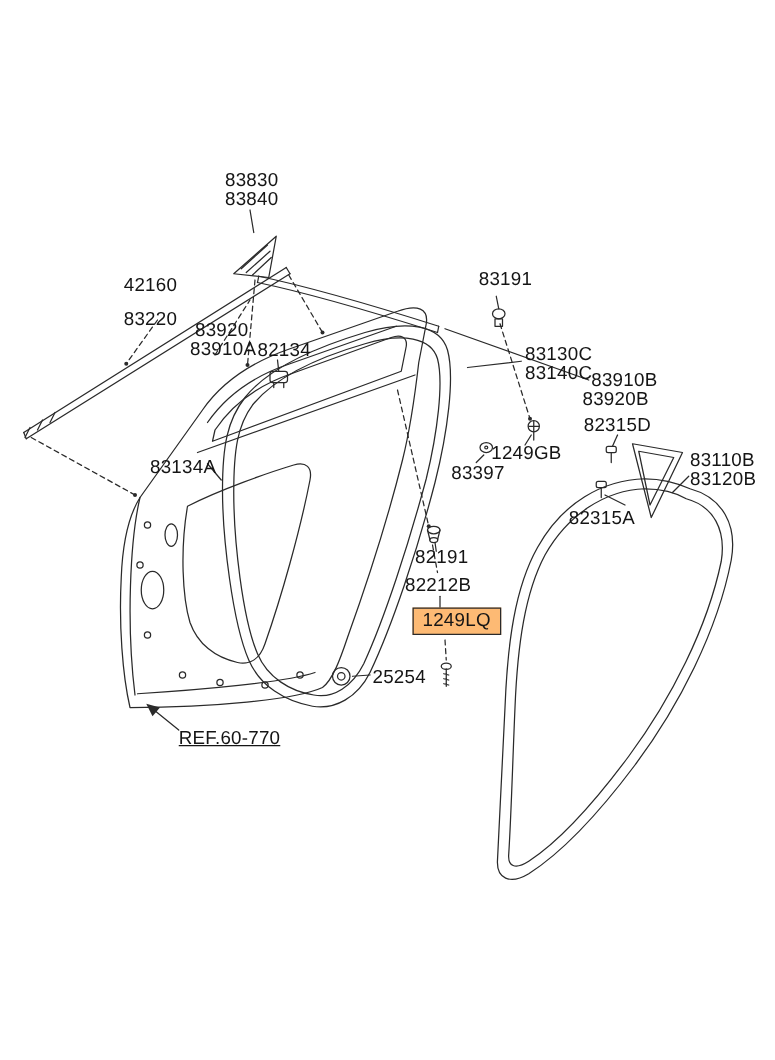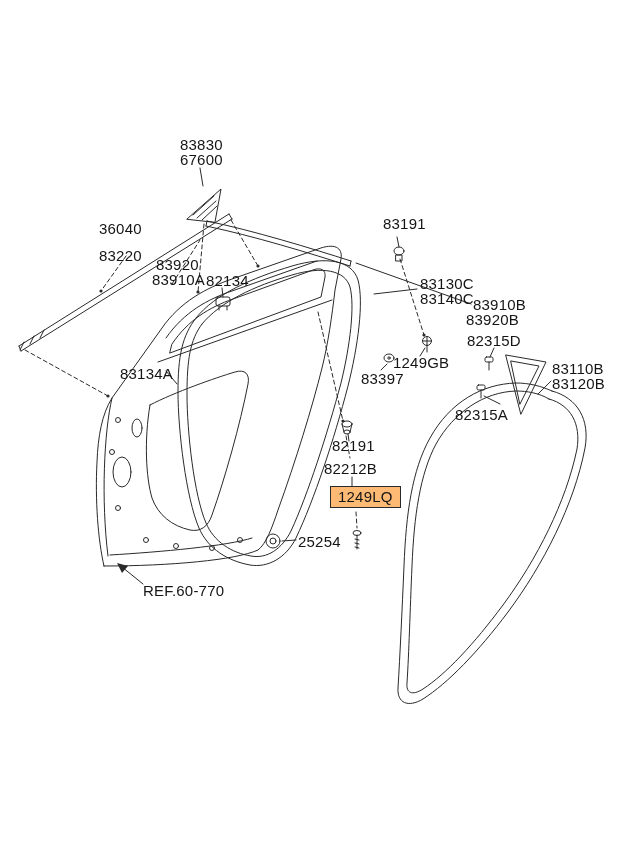--- a/index.html
+++ b/index.html
@@ -10,21 +10,21 @@
   .stage{position:absolute;left:0;top:0;width:620px;height:848px;}
   svg{position:absolute;left:0;top:0;}
   .lbl{
     position:absolute;font-size:15px;line-height:15px;white-space:nowrap;
     color:#151515;letter-spacing:0.2px;
   }
   .lbl-box{
     border:1px solid #2a2a2a;padding:2px 7px 3px 7px;background:#fdba74;
   }
   .lbl-ref{
-    cursor:pointer;
+    text-decoration:underline;cursor:pointer;
   }
 </style>
 </head>
 <body>
 
 <div class="stage">
 
   <svg width="620" height="848" viewBox="0 0 620 848">
     <g stroke="#2a2a2a" stroke-width="1" fill="none" stroke-linecap="round" stroke-linejoin="round">
 
@@ -163,23 +163,23 @@
       </g>
 
       <g>
         <path d="M143,584 L122,567"></path>
         <polygon points="117,563 128,566 122,573" fill="#2a2a2a" stroke="none"></polygon>
       </g>
     </g>
   </svg>
 
   <div class="lbl" style="left:180px;top:137px">83830</div>
-  <div class="lbl" style="left:180px;top:152px">67600</div>
-
-  <div class="lbl" style="left:99px;top:221px">36040</div>
+  <div class="lbl" style="left:180px;top:152px">83840</div>
+
+  <div class="lbl" style="left:99px;top:221px">42160</div>
   <div class="lbl" style="left:99px;top:248px">83220</div>
 
   <div class="lbl" style="left:156px;top:257px">83920</div>
   <div class="lbl" style="left:152px;top:272px">83910A</div>
 
   <div class="lbl" style="left:206px;top:273px">82134</div>
 
   <div class="lbl" style="left:383px;top:216px">83191</div>
 
   <div class="lbl" style="left:420px;top:276px">83130C</div>

